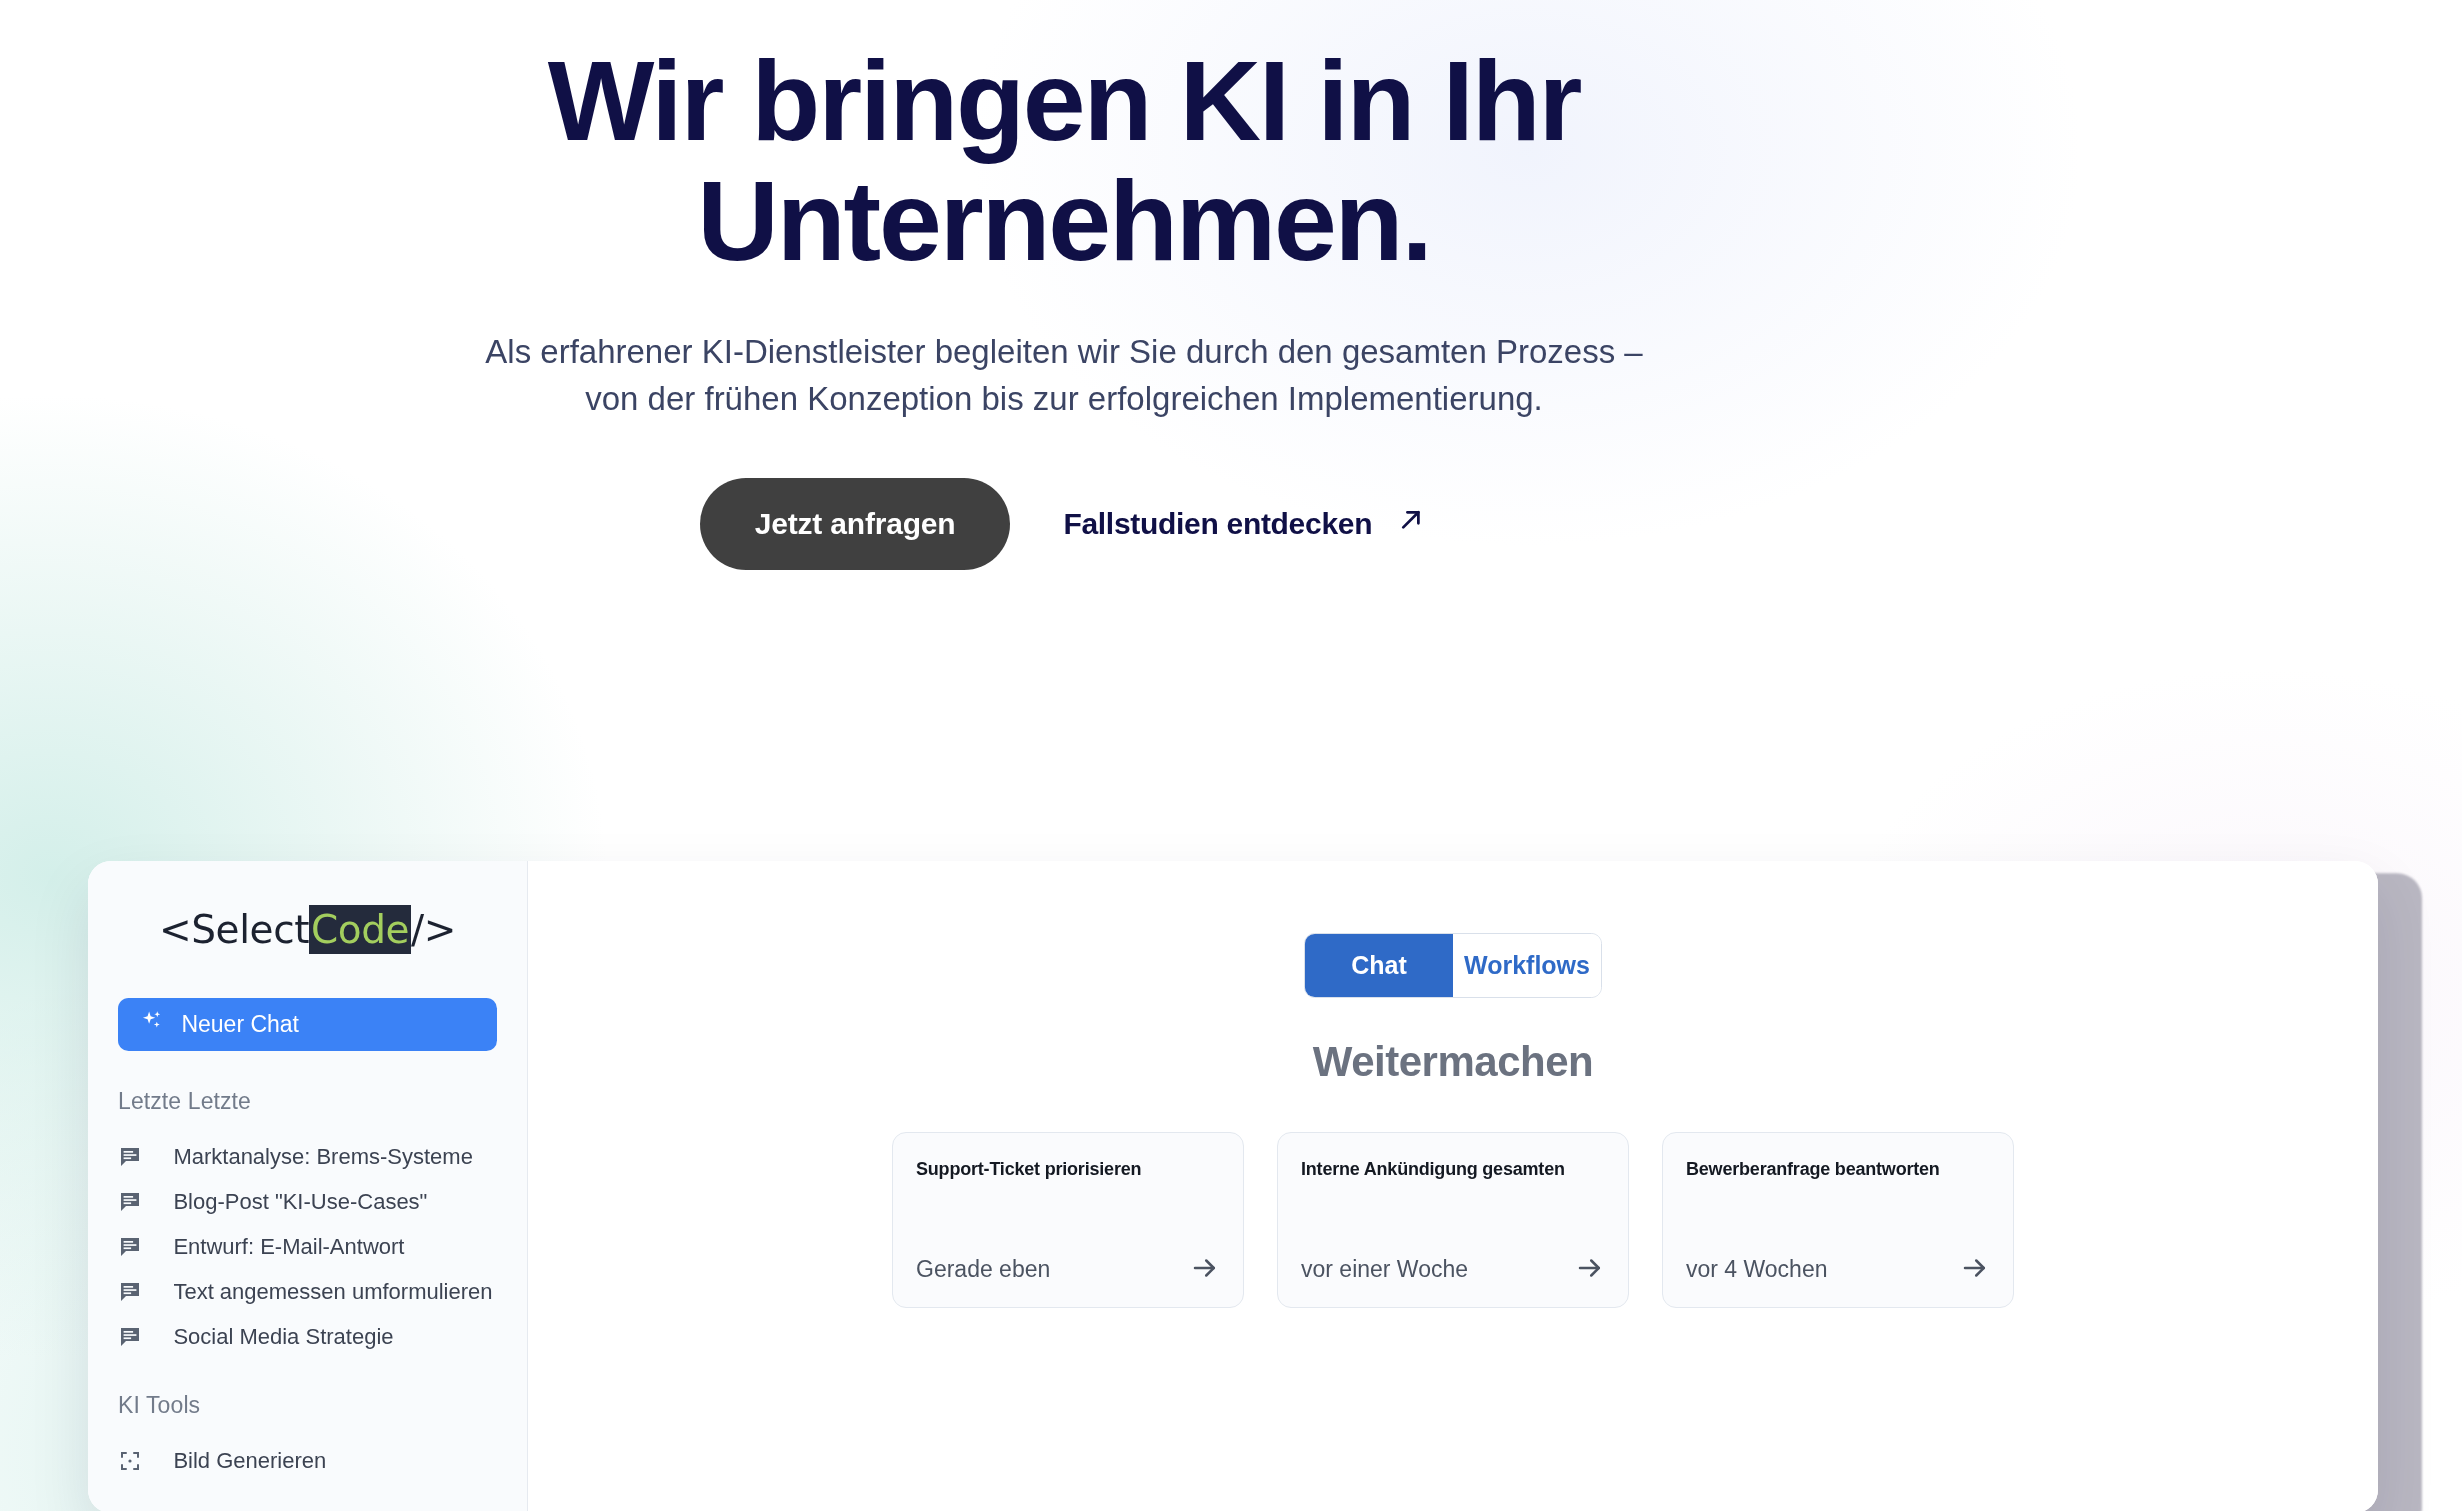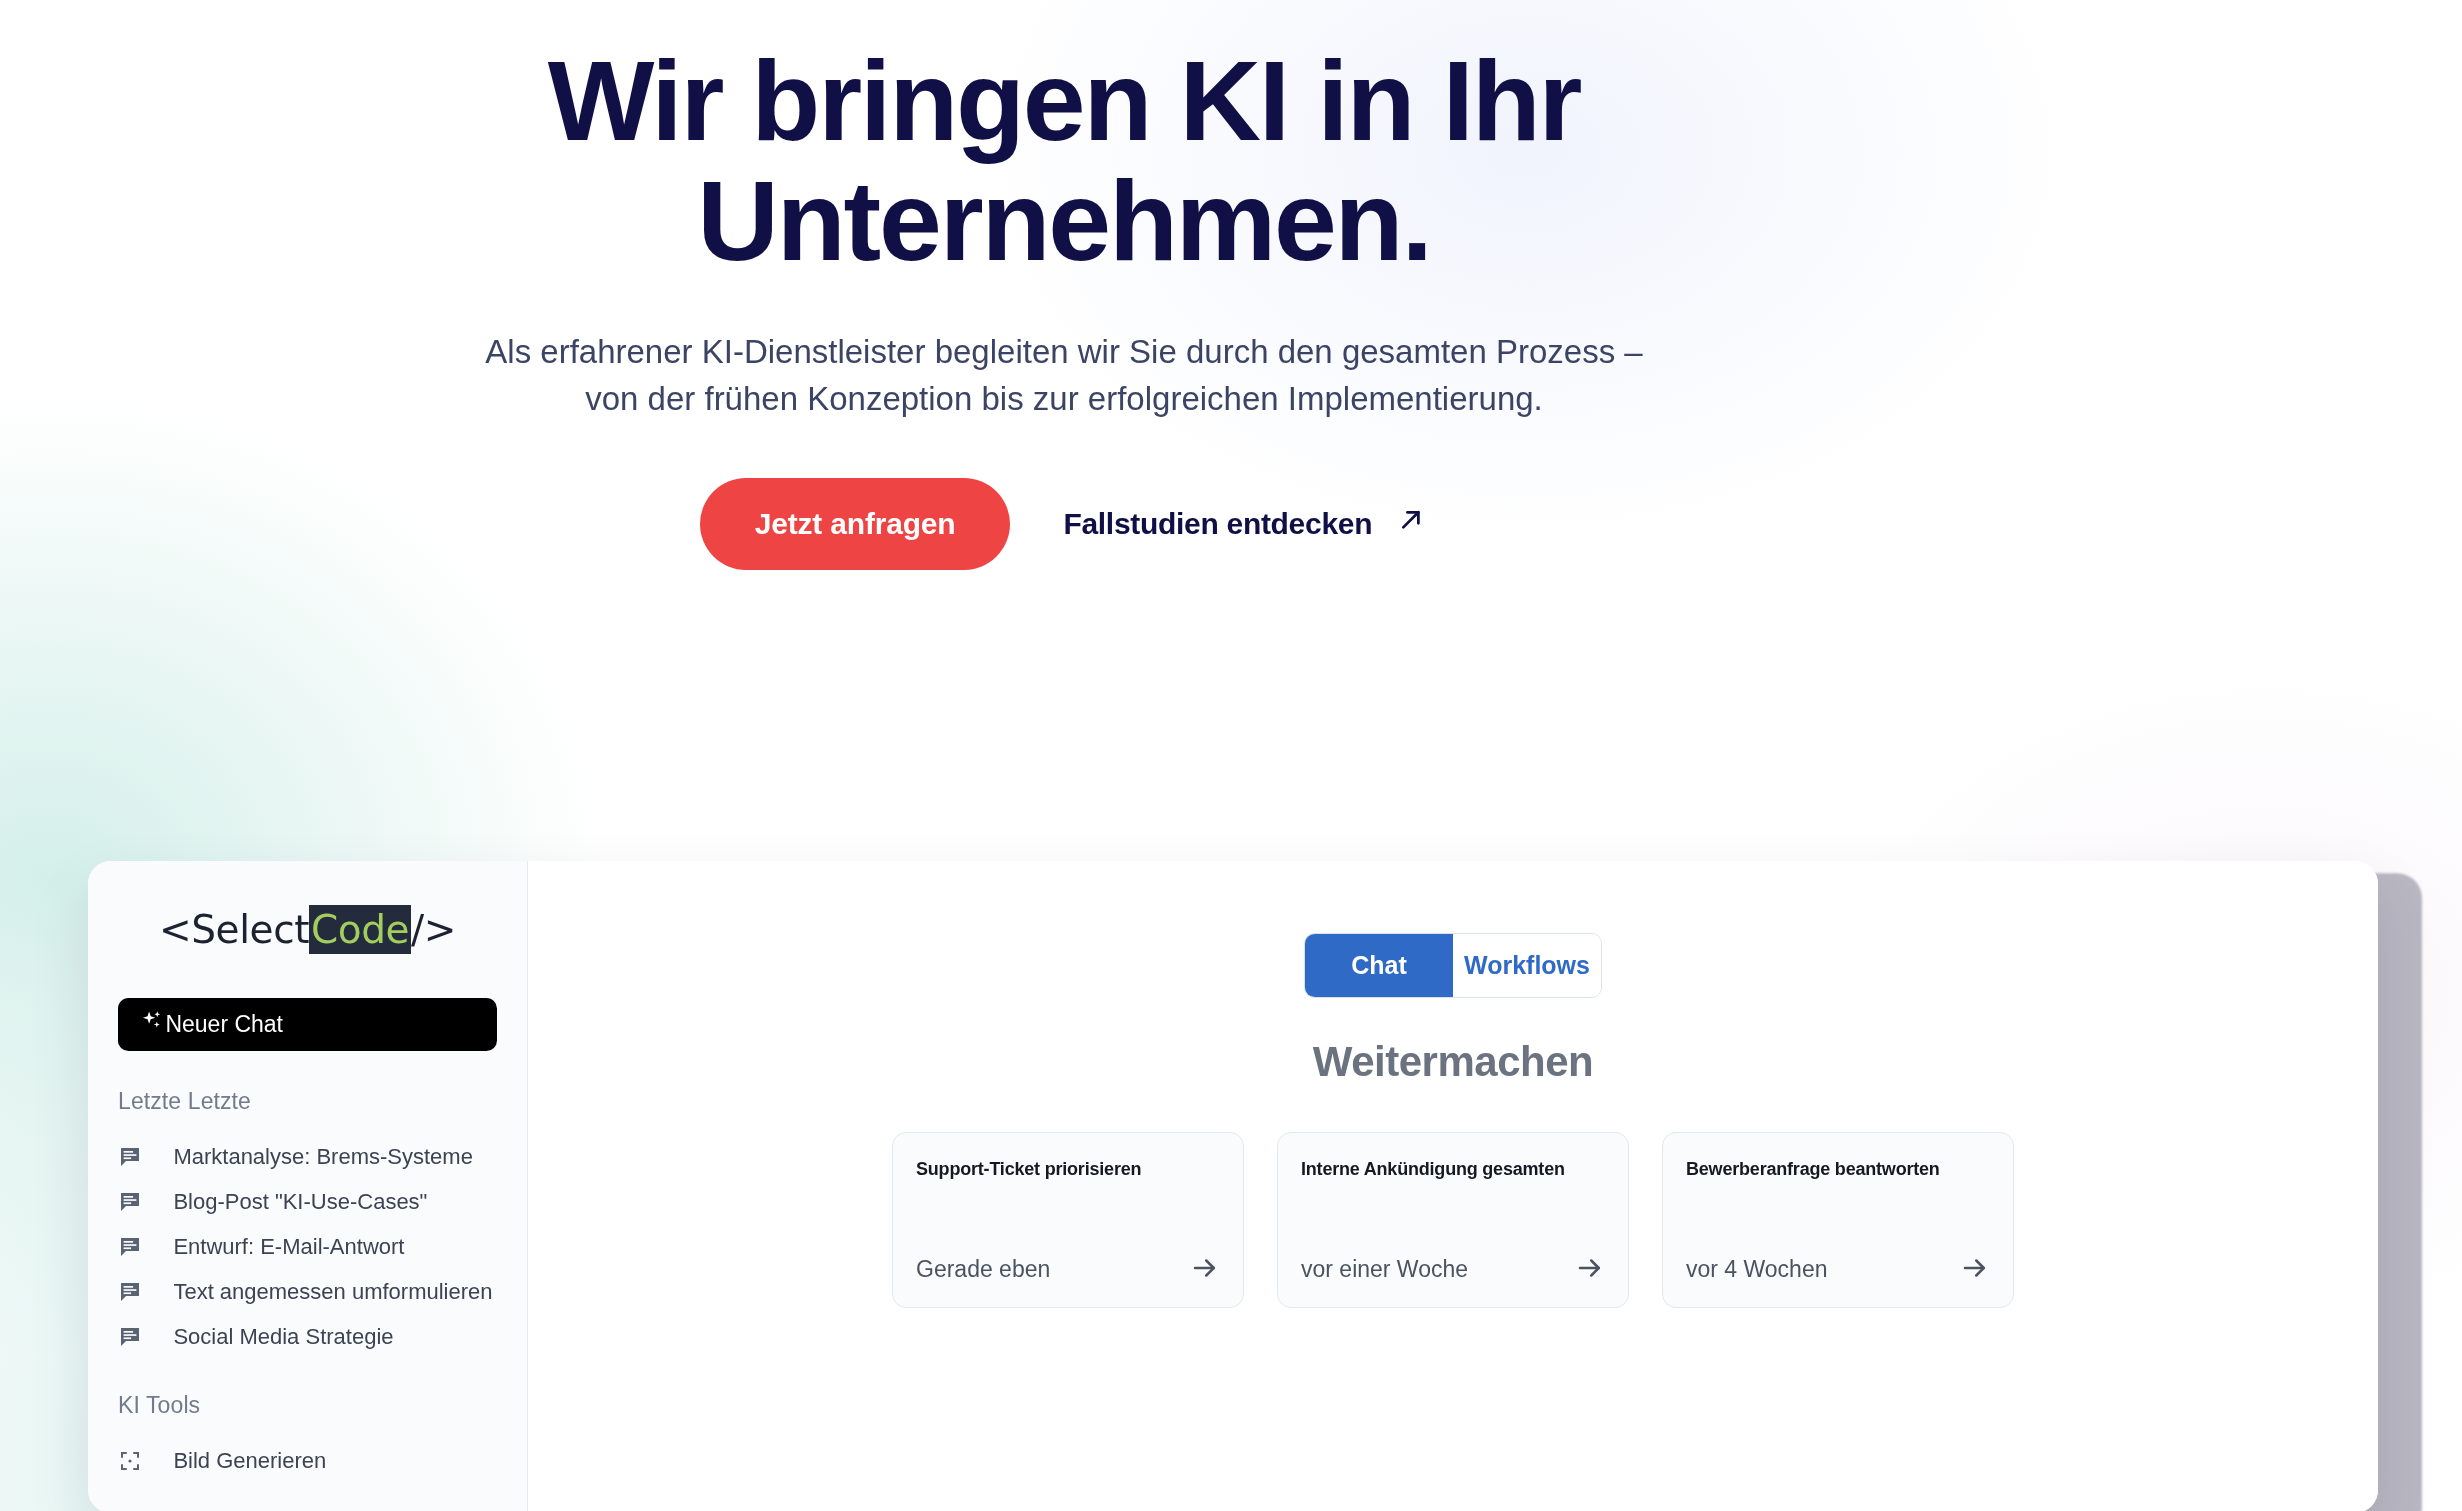--- a/index.html
+++ b/index.html
@@ -60,21 +60,21 @@
 
   .hero-actions {
     margin-top: 55px;
     display: flex;
     align-items: center;
     justify-content: center;
     gap: 53px;
   }
 
   .btn-primary {
-    background: #ef4444;
+    background: #404040;
     color: #ffffff;
     font-size: 30px;
     font-weight: 600;
     border: none;
     border-radius: 880px;
     padding: 29px 55px;
     cursor: pointer;
     font-family: inherit;
     letter-spacing: -0.2px;
   }
@@ -150,25 +150,26 @@
     background: #242b3c;
     color: #a3ce5e;
     padding: 1.8px 1.8px;
   }
 
   .new-chat-btn {
     margin-top: 46px;
     width: 100%;
     height: 53px;
     border-radius: 10.6px;
-    background: #000000;
+    background: #3b82f6;
     color: #ffffff;
     border: none;
     display: flex;
     align-items: center;
+    gap: 16px;
     padding: 4px 21px;
     font-size: 23px;
     font-weight: 500;
     font-family: inherit;
     cursor: pointer;
   }
 
   .sb-section-title {
     margin-top: 37px;
     font-size: 23px;

